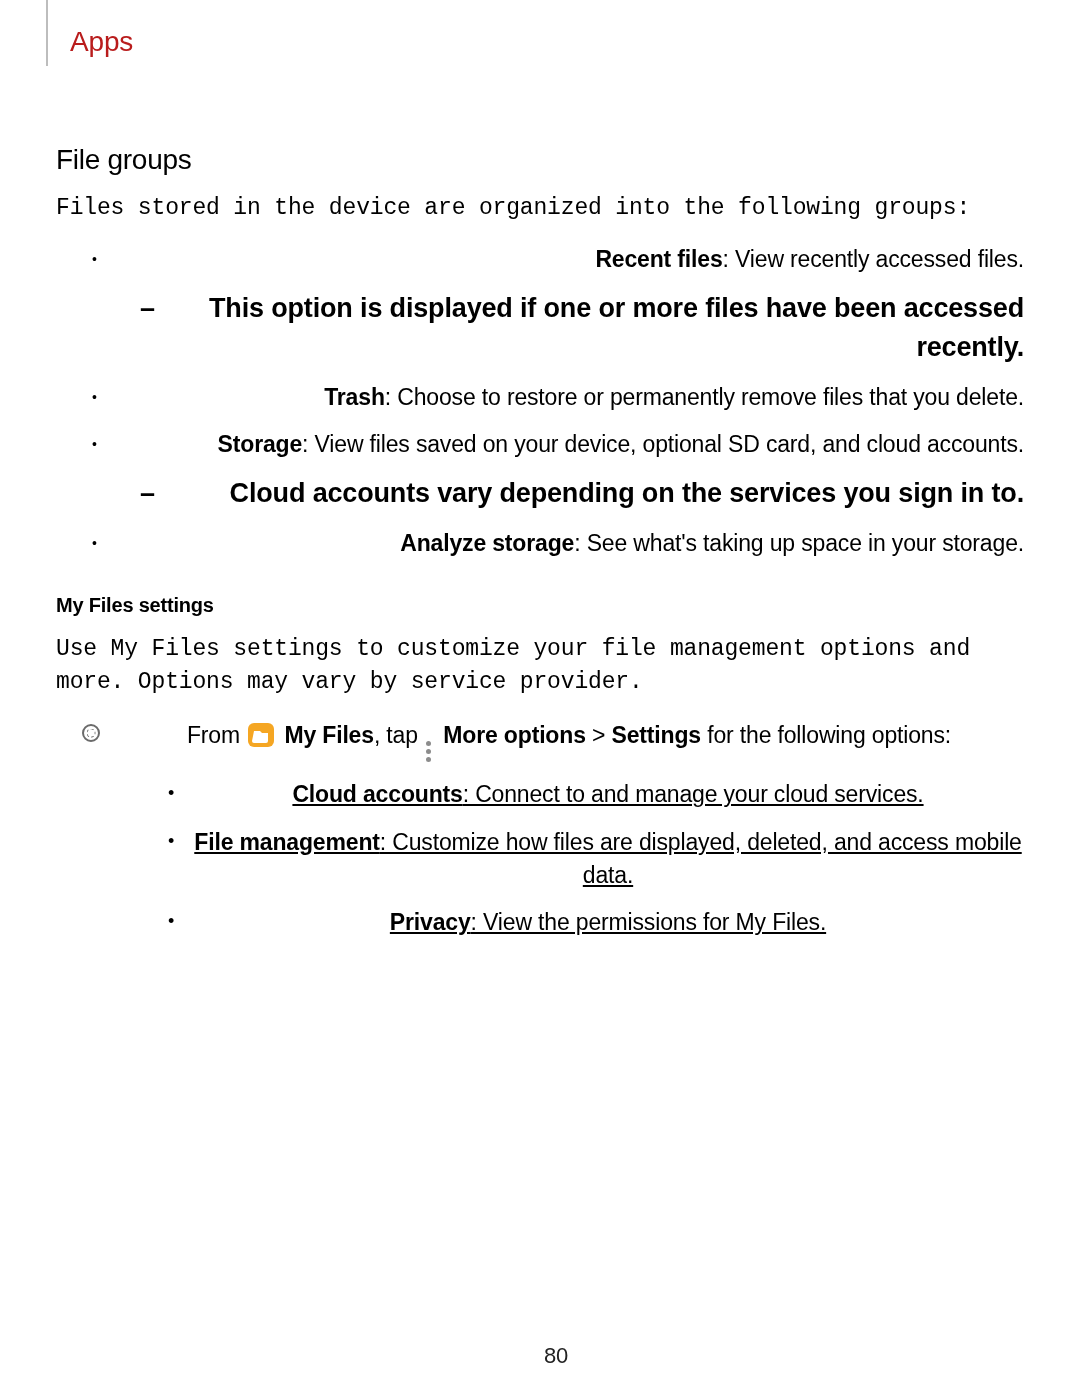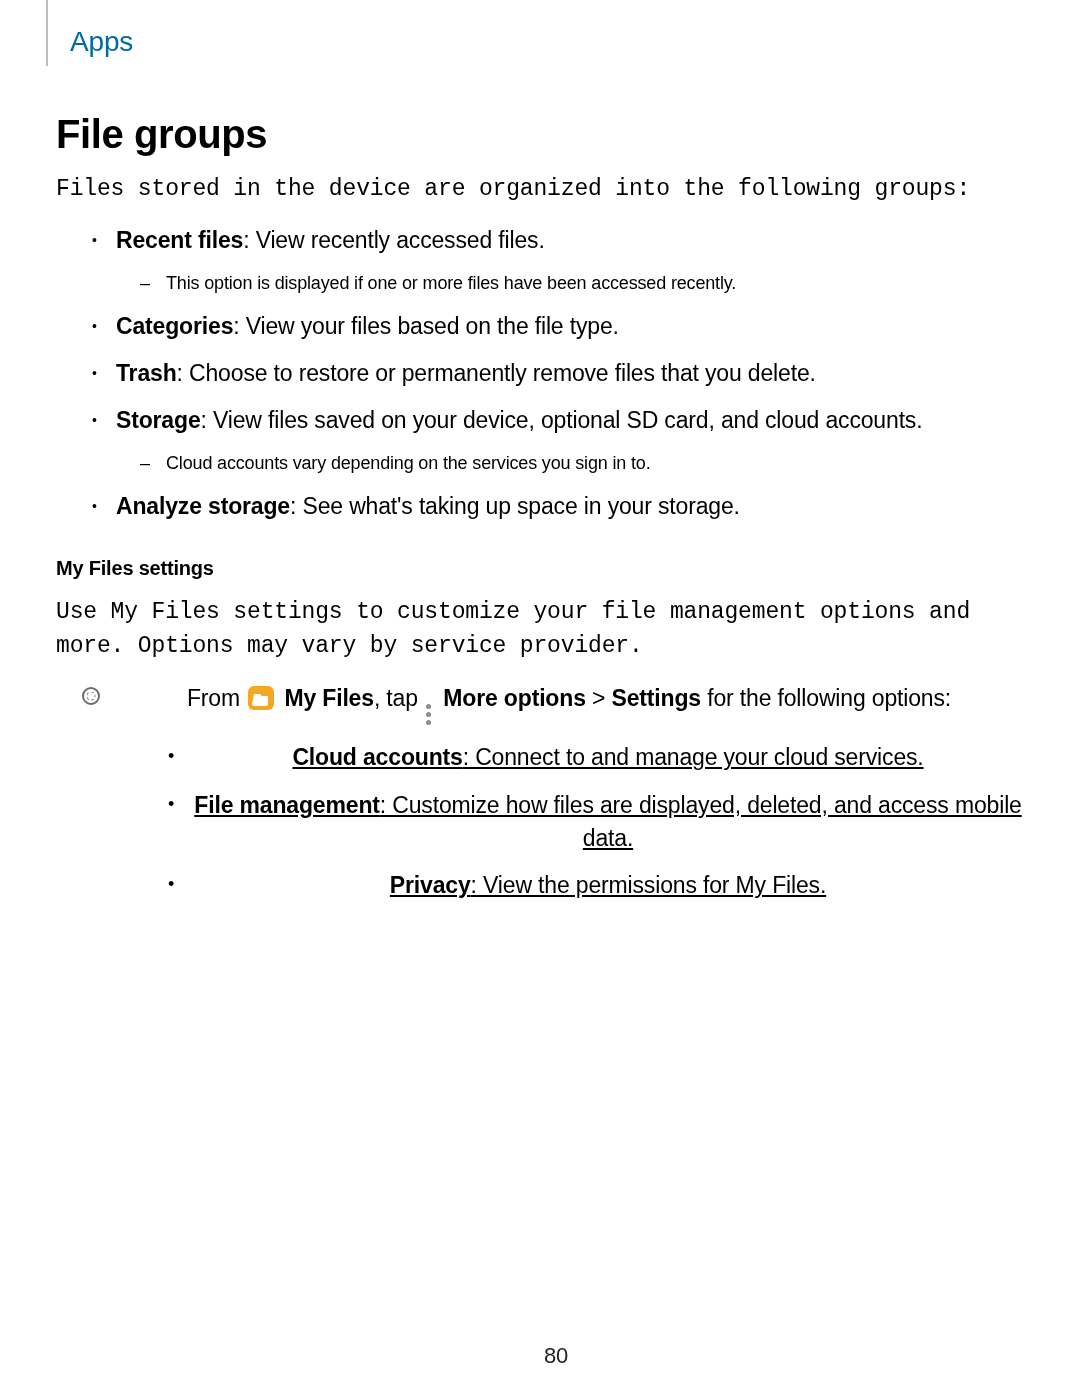--- a/index.html
+++ b/index.html
@@ -18,29 +18,29 @@
   .tab-rule {
     position: absolute;
     left: 46px;
     top: 0;
     width: 2px;
     height: 66px;
     background: #bdbdbd;
   }
   .section-tab {
     font-size: 28px;
-    color: #0369a1;
+    color: #b91c1c;
     margin-left: 14px;
     margin-top: 18px;
     font-weight: 400;
   }
   h2.h-file-groups {
-    font-size: 40px;
-    font-weight: 700;
-    margin-top: 54px;
+    font-size: 28px;
+    font-weight: 400;
+    margin-top: 86px;
     margin-bottom: 16px;
     letter-spacing: -0.01em;
   }
   h2.h-my-files {
     font-size: 20px;
     font-weight: 700;
     margin-top: 34px;
     margin-bottom: 16px;
     letter-spacing: -0.01em;
   }
@@ -53,40 +53,42 @@
   ul.dot-list, ul.bullet-list {
     list-style: none;
     margin-left: 36px;
   }
   ul.dot-list > li {
     position: relative;
     padding-left: 24px;
     font-size: 23px;
     line-height: 1.45;
     margin-bottom: 14px;
+    text-align: right;
   }
   ul.dot-list > li::before {
     content: "•";
     position: absolute;
     left: 0;
     top: 0;
     font-size: 14px;
     line-height: 33px;
   }
   ul.dash-list {
     list-style: none;
     margin-left: 24px;
     margin-top: 12px;
   }
   ul.dash-list > li {
     position: relative;
     padding-left: 26px;
-    font-size: 18px;
+    font-size: 27px;
     line-height: 1.45;
     margin-bottom: 12px;
+    font-weight: bold;
   }
   ul.dash-list > li::before {
     content: "–";
     position: absolute;
     left: 0;
     top: 0;
   }
   .circle-step {
     list-style: none;
     margin-left: 26px;
@@ -182,23 +184,20 @@
 
   <h2 class="h-file-groups">File groups</h2>
   <p class="body">Files stored in the device are organized into the following groups:</p>
 
   <ul class="dot-list">
     <li>
       <span class="b">Recent files</span><span>: View recently accessed files.</span>
       <ul class="dash-list">
         <li>This option is displayed if one or more files have been accessed recently.</li>
       </ul>
-    </li>
-    <li>
-      <span class="b">Categories</span><span>: View your files based on the file type.</span>
     </li>
     <li>
       <span class="b">Trash</span><span>: Choose to restore or permanently remove files that you delete.</span>
     </li>
     <li>
       <span class="b">Storage</span><span>: View files saved on your device, optional SD card, and cloud accounts.</span>
       <ul class="dash-list">
         <li>Cloud accounts vary depending on the services you sign in to.</li>
       </ul>
     </li>

